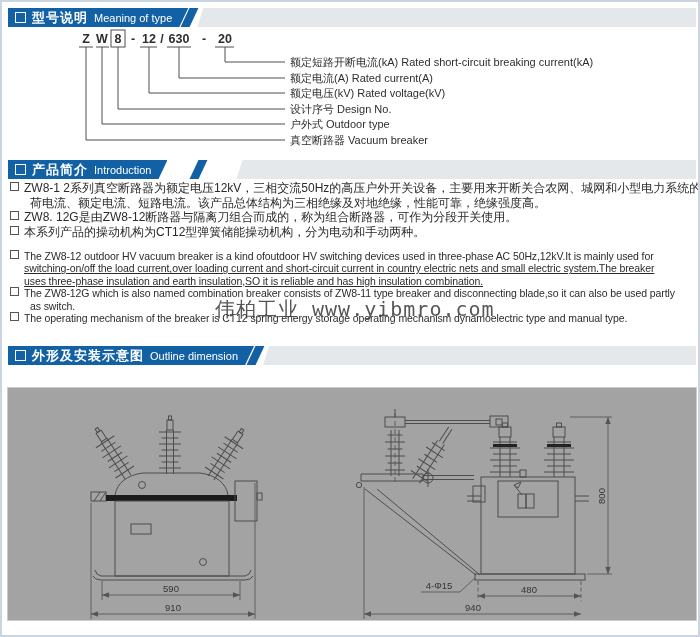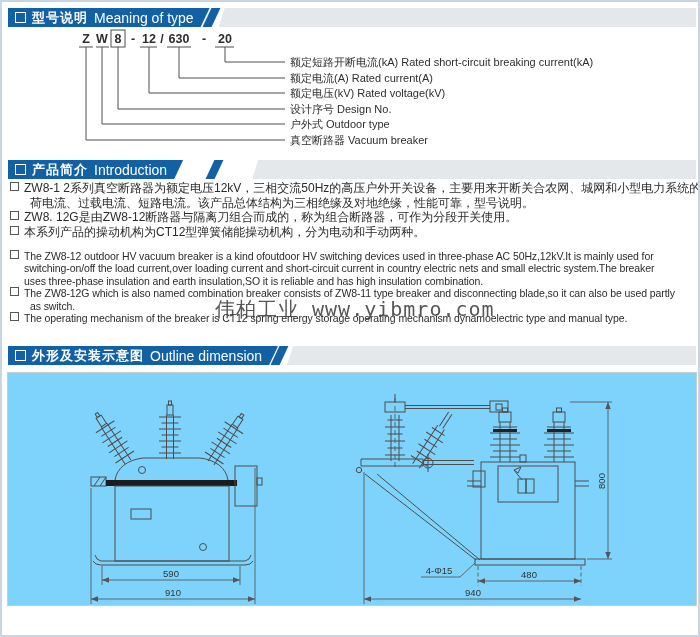--- a/index.html
+++ b/index.html
@@ -6,45 +6,45 @@
   .page{position:relative;width:700px;height:637px;box-sizing:border-box;
         border:2px solid #c9d6e2;background:#fff;overflow:hidden;
         font-family:"Liberation Sans",sans-serif;color:#333;}
   
   .sec{position:absolute;left:6px;width:688px;height:19px;display:flex;align-items:stretch;}
   .sec .bar{background:#1161a4;color:#fff;display:flex;align-items:center;gap:6px;
             padding:0 16px 0 7px;clip-path:polygon(0 0,100% 0,calc(100% - 9px) 100%,0 100%);
             white-space:nowrap;}
   .sec .bar .hsq{width:9px;height:9px;border:1.5px solid #fff;flex:0 0 auto;}
   .sec .bar .zh{font-weight:bold;font-size:13px;letter-spacing:1px;}
-  .sec .bar .en{font-size:14px;}
+  .sec .bar .en{font-size:11px;}
   .sec .sliver{width:9px;background:#1161a4;transform:skewX(-25deg);margin-left:-3px;flex:0 0 auto;}
   .sec .strip{flex:1;background:#e4e8ea;margin-left:3px;clip-path:polygon(6px 0,100% 0,100% 100%,0 100%);}
   #sec1{top:6px;} #sec2{top:158px;gap:30px;} #sec3{top:344px;}
   
   .type-svg{position:absolute;left:0;top:24px;}
   .type-svg text{fill:#2e2e2e;}
   .tok{font-size:12.5px;font-weight:600;text-anchor:middle;}
   .lbl{font-size:11px;}
   .ladder{stroke:#4f4f4f;fill:none;stroke-width:1;}
   
   .zhblock{position:absolute;left:8px;top:179px;width:688px;font-size:12px;line-height:14.6px;
            white-space:nowrap;overflow:hidden;color:#2b2b2b;}
   .enblock{position:absolute;left:8px;top:248px;width:688px;font-size:10.5px;line-height:12.4px;
            letter-spacing:-0.1px;white-space:nowrap;overflow:hidden;color:#2b2b2b;}
   .ln{position:relative;}
   .ln .bx{display:inline-block;width:7px;height:7px;border:1px solid #555;background:#fff;
           margin-right:5px;position:relative;top:-1px;}
-  .ind14{padding-left:14px;} .ind20{padding-left:20px;}
+  .ind14{padding-left:14px;text-decoration:underline;} .ind20{padding-left:20px;}
   
   .watermark{position:absolute;left:213px;top:294px;font-family:"DejaVu Sans Mono",monospace;
              font-size:20px;color:#3f3f3f;opacity:.88;letter-spacing:1px;white-space:nowrap;}
   
-  .draw-box{position:absolute;left:5px;top:370px;width:690px;height:234px;box-sizing:border-box;
-            border:1px solid #c8cdd2;background:#7dd3fc;}
+  .draw-box{position:absolute;left:5px;top:385px;width:690px;height:234px;box-sizing:border-box;
+            border:1px solid #c8cdd2;background:#a3a3a3;}
   .draw-box svg{display:block;}
   .st{stroke:#4d4d4d;fill:none;stroke-width:1;}
   .dim{stroke:#5a5a5a;fill:none;stroke-width:.9;}
   .dimtxt{fill:#333;font-size:9.5px;text-anchor:middle;font-family:"Liberation Sans",sans-serif;}
 </style>
 </head>
 <body>
 
 <div class="page">
 
@@ -93,21 +93,21 @@
       <span class="hsq"></span>
       <span class="zh">产品简介</span>
       <span class="en">Introduction</span>
     </div>
     <div class="sliver"></div>
     <div class="strip"></div>
   </div>
 
   <div class="zhblock">
     <div class="ln"><span class="bx"></span><span>ZW8-1 2系列真空断路器为额定电压12kV，三相交流50Hz的高压户外开关设备，主要用来开断关合农网、城网和小型电力系统的负</span></div>
-    <div class="ln ind20"><span>荷电流、过载电流、短路电流。该产品总体结构为三相绝缘及对地绝缘，性能可靠，型号说明。</span></div>
+    <div class="ln ind20"><span>荷电流、额定电流、短路电流。该产品总体结构为三相绝缘及对地绝缘，性能可靠，绝缘强度高。</span></div>
     <div class="ln"><span class="bx"></span><span>ZW8. 12G是由ZW8-12断路器与隔离刀组合而成的，称为组合断路器，可作为分段开关使用。</span></div>
     <div class="ln"><span class="bx"></span><span>本系列产品的操动机构为CT12型弹簧储能操动机构，分为电动和手动两种。</span></div>
   </div>
 
   <div class="enblock">
     <div class="ln"><span class="bx"></span><span>The ZW8-12 outdoor HV vacuum breaker is a kind ofoutdoor HV switching devices used in three-phase AC 50Hz,12kV.It is mainly used for</span></div>
     <div class="ln ind14"><span>switching-on/off the load current,over loading current and short-circuit current in country electric nets and small electric system.The breaker</span></div>
     <div class="ln ind14"><span>uses three-phase insulation and earth insulation,SO it is reliable and has high insulation combination.</span></div>
     <div class="ln"><span class="bx"></span><span>The ZW8-12G which is also named combination breaker consists of ZW8-11 type breaker and disconnecting blade,so it can also be used partly</span></div>
     <div class="ln ind20"><span>as switch.</span></div>

